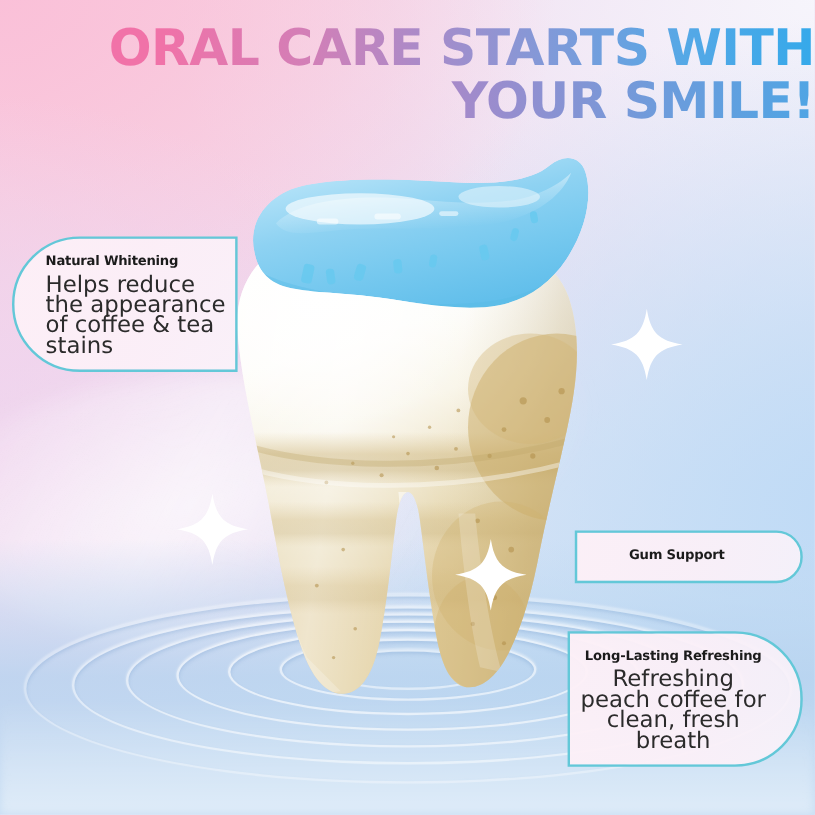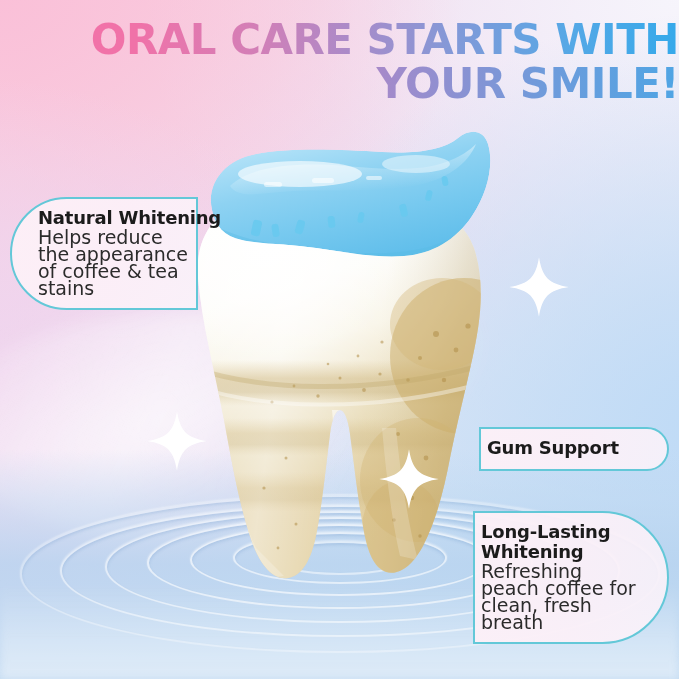--- a/index.html
+++ b/index.html
@@ -168,28 +168,29 @@
   }
   .callout.left {
     border-left:2px solid #63c8d8;
     border-radius:90px 0 0 90px;
     text-align:left;
     padding-left:26px;
     padding-right:6px;
   }
   .callout.right {
     border-radius:0 90px 90px 0;
-    text-align:left;
+    text-align:center;
     padding-right:26px;
     padding-left:6px;
+    margin-top:15px;
   }
   .co-title {
     font-family:"DejaVu Sans", sans-serif;
     font-weight:bold;
-    font-size:18px;
+    font-size:11px;
     line-height:20px;
     color:#1b1b1b;
     letter-spacing:-0.2px;
     white-space:nowrap;
   }
   .co-title.wrap { white-space:normal; }
   .co-body {
     font-family:"DejaVu Sans", sans-serif;
     font-size:19px;
     line-height:17px;
@@ -436,17 +437,17 @@
     <div class="co-title">Natural Whitening</div>
     <div class="co-body">Helps reduce the appearance of coffee &amp; tea stains</div>
   </div>
 
 
   <div class="callout right" id="co-gum">
     <div class="co-title">Gum Support</div>
   </div>
 
   <div class="callout right" id="co-fresh">
-    <div class="co-title wrap">Long-Lasting Whitening</div>
+    <div class="co-title wrap">Long-Lasting Refreshing</div>
     <div class="co-body">Refreshing peach coffee for clean, fresh breath</div>
   </div>
 
 </div>
 
 </body></html>

